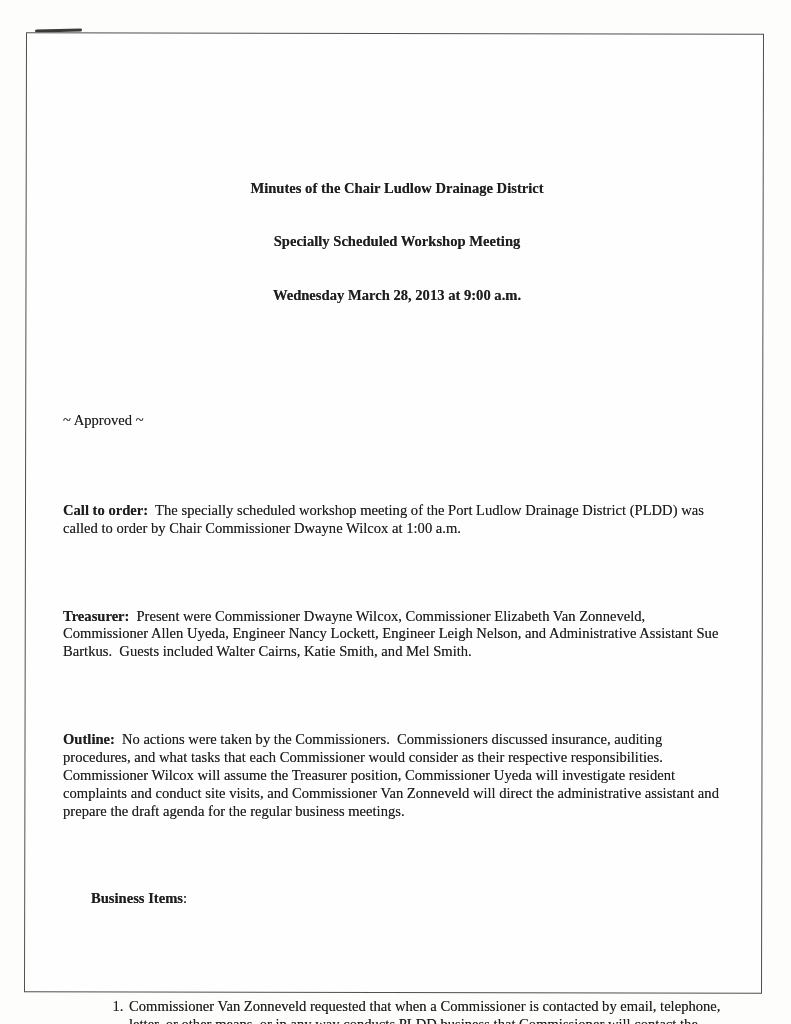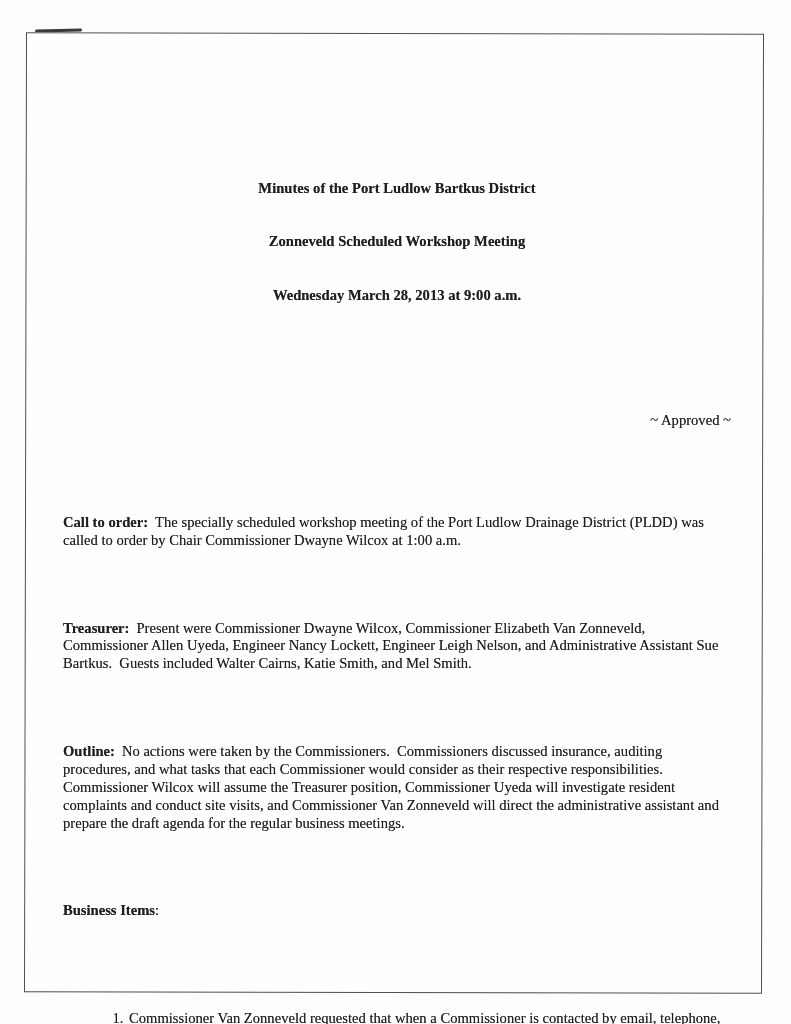--- a/index.html
+++ b/index.html
@@ -40,60 +40,61 @@
     line-height: 17.9px;
     text-shadow: 0 0 0.55px rgba(45,45,45,0.65);
     white-space: pre-wrap;
   }
   .title-block {
     text-align: center;
     font-weight: bold;
     margin-bottom: 18px;
   }
   .approved-line {
-    text-align: right;
-    margin-bottom: 30px;
+    text-align: left;
+    margin-bottom: 18px;
   }
   p.section {
     margin: 0 0 16px 0;
   }
   .section-label {
     font-weight: bold;
     margin-right: 7px;
     text-align: center;
   }
   .business-heading {
     margin: 0;
     font-weight: normal;
     font-size: 14.6px;
   }
   .business-heading .section-label {
     margin-right: 0;
+    margin-left: 28px;
   }
   ol.business-list {
     margin: 0;
     padding-left: 64px;
   }
   ol.business-list li {
     margin: 0;
     padding-left: 2px;
   }
 </style>
 </head>
 <body>
 
 <div class="scan-artifact-dash"></div>
 
 <div class="scan-sheet"></div>
 
 <div class="content">
 
   <div class="title-block">
-    <div>Minutes of the Port Ludlow Bartkus District</div>
-    <div>Zonneveld Scheduled Workshop Meeting</div>
+    <div>Minutes of the Chair Ludlow Drainage District</div>
+    <div>Specially Scheduled Workshop Meeting</div>
     <div>Wednesday March 28, 2013 at 9:00 a.m.</div>
   </div>
 
   <div class="approved-line">~ Approved ~</div>
 
   <p class="section"><span class="section-label">Call to order:</span><span>The specially scheduled workshop meeting of the Port Ludlow Drainage District (PLDD) was called to order by Chair Commissioner Dwayne Wilcox at 1:00 a.m.</span></p>
 
   <p class="section"><span class="section-label">Treasurer:</span><span>Present were Commissioner Dwayne Wilcox, Commissioner Elizabeth Van Zonneveld, Commissioner Allen Uyeda, Engineer Nancy Lockett, Engineer Leigh Nelson, and Administrative Assistant Sue Bartkus.  Guests included Walter Cairns, Katie Smith, and Mel Smith.</span></p>
 
   <p class="section"><span class="section-label">Outline:</span><span>No actions were taken by the Commissioners.  Commissioners discussed insurance, auditing procedures, and what tasks that each Commissioner would consider as their respective responsibilities.  Commissioner Wilcox will assume the Treasurer position, Commissioner Uyeda will investigate resident complaints and conduct site visits, and Commissioner Van Zonneveld will direct the administrative assistant and prepare the draft agenda for the regular business meetings.</span></p>

